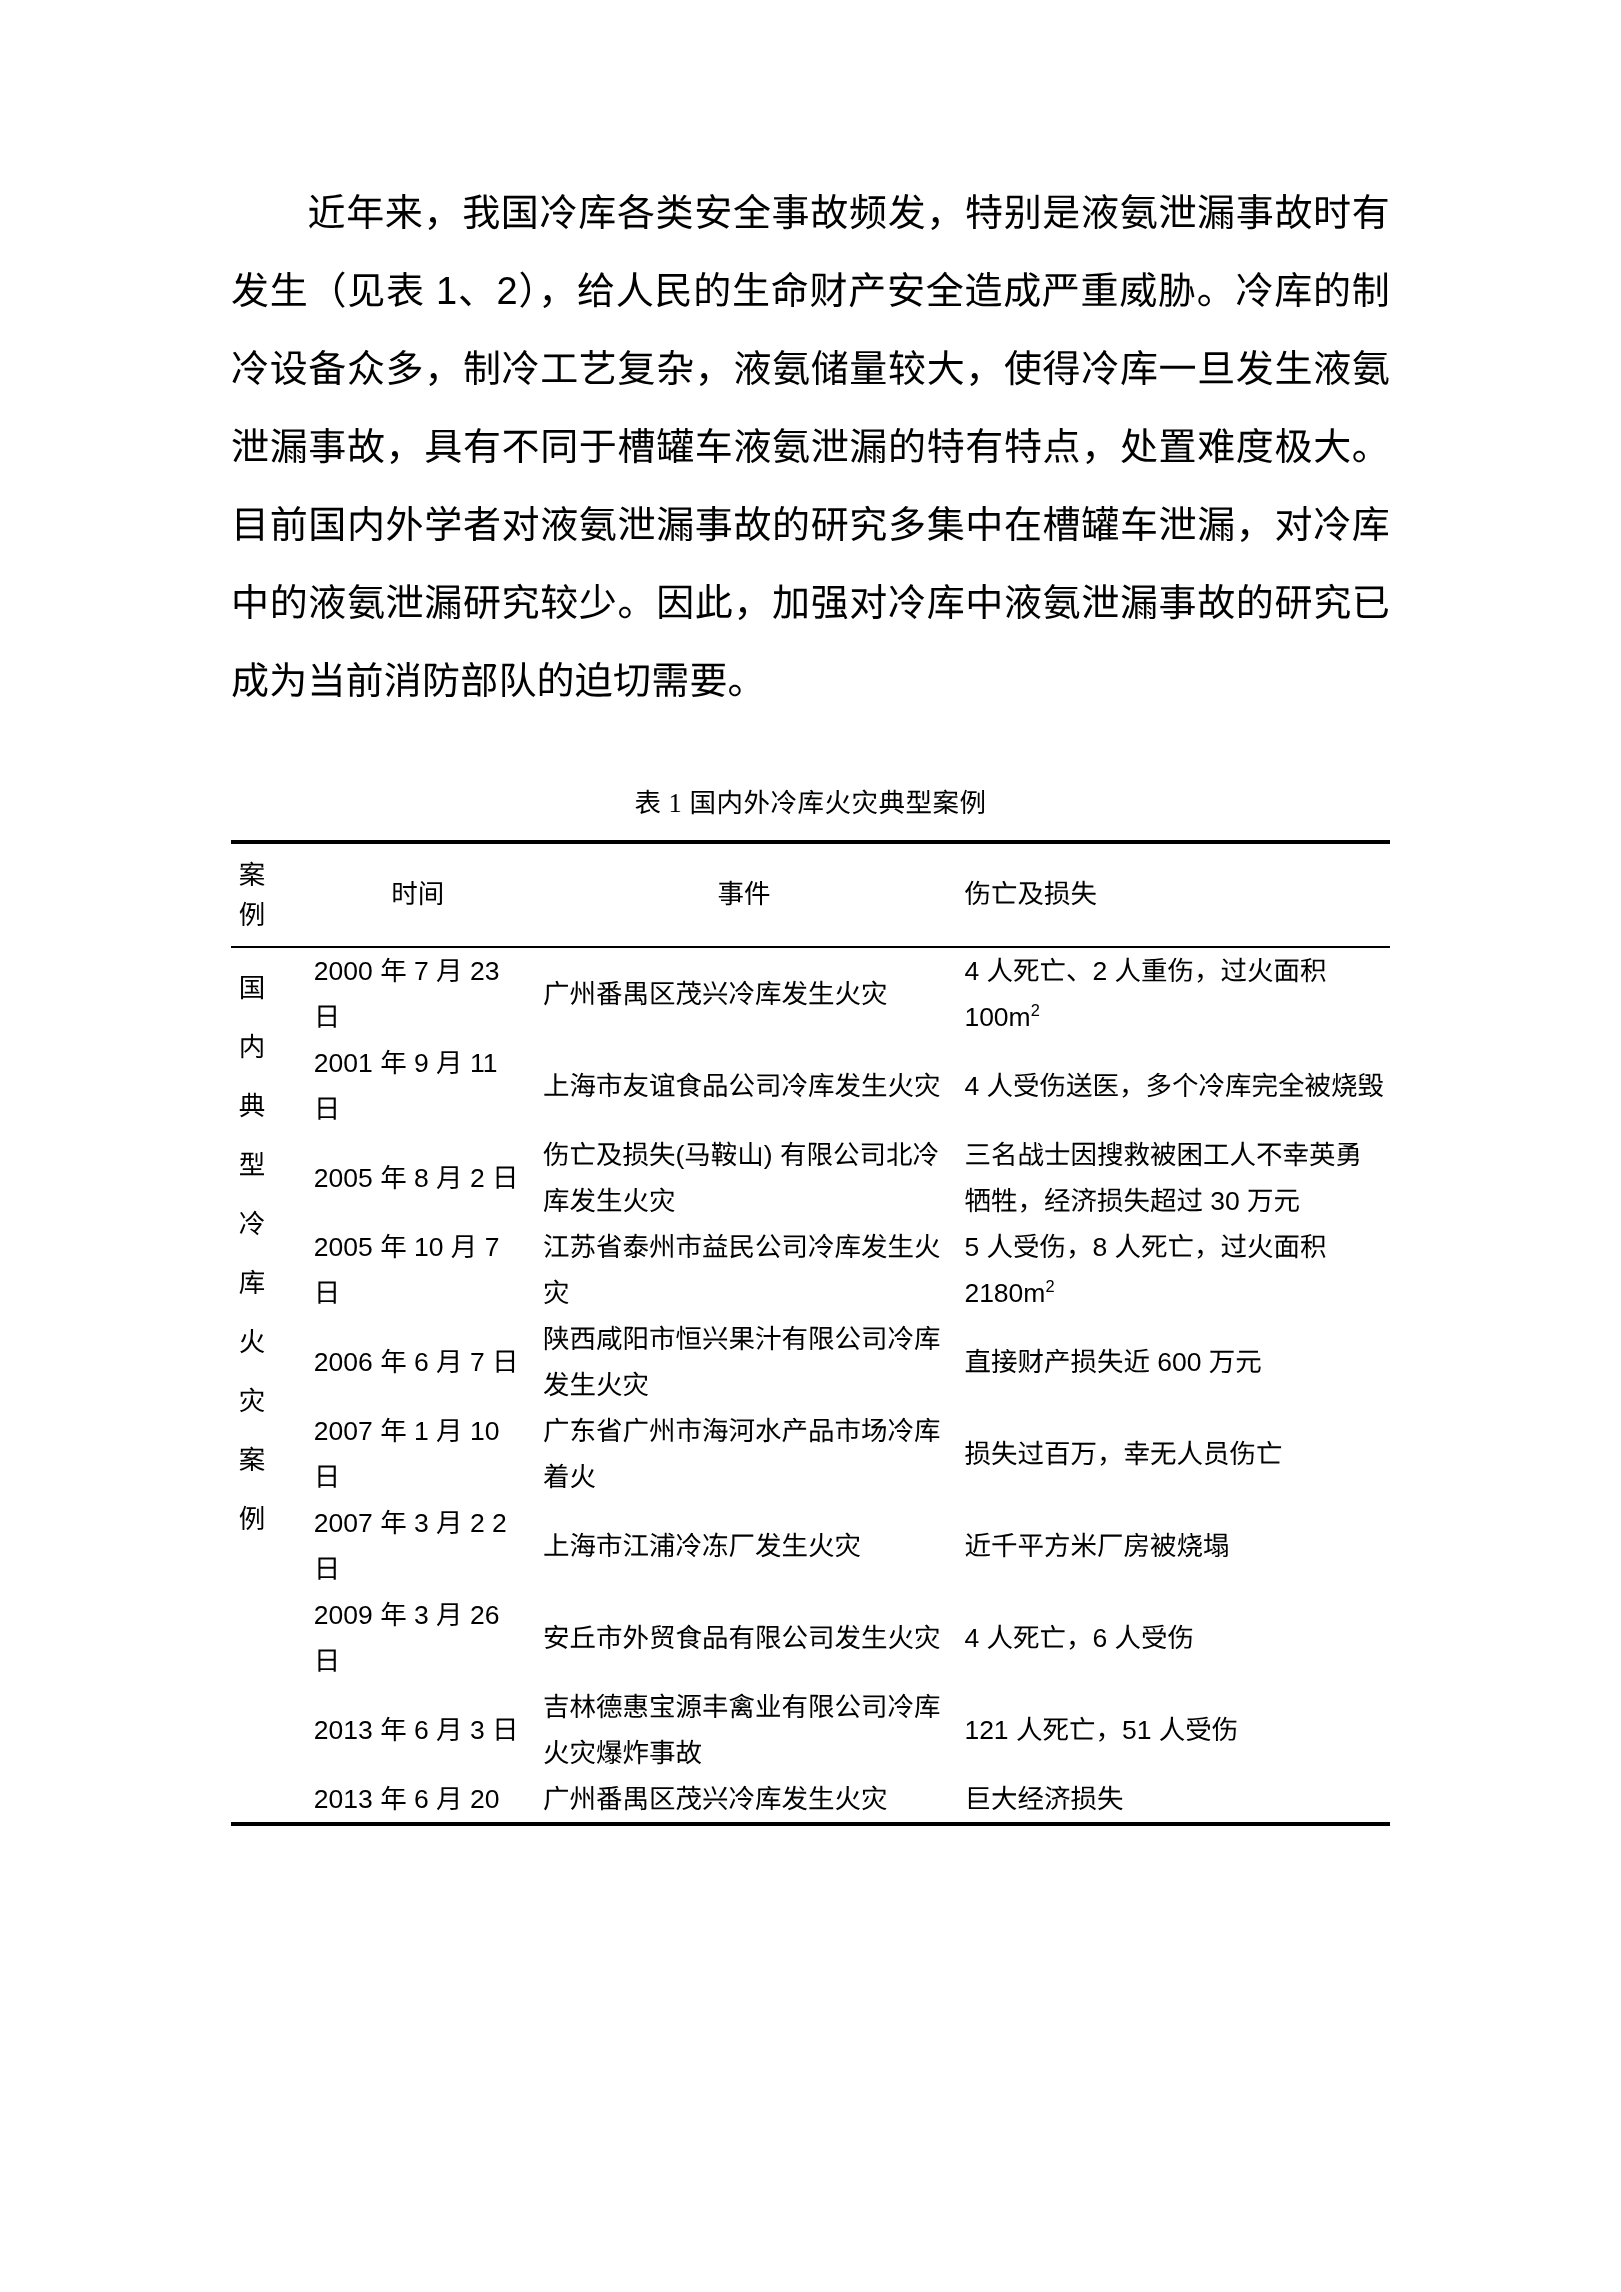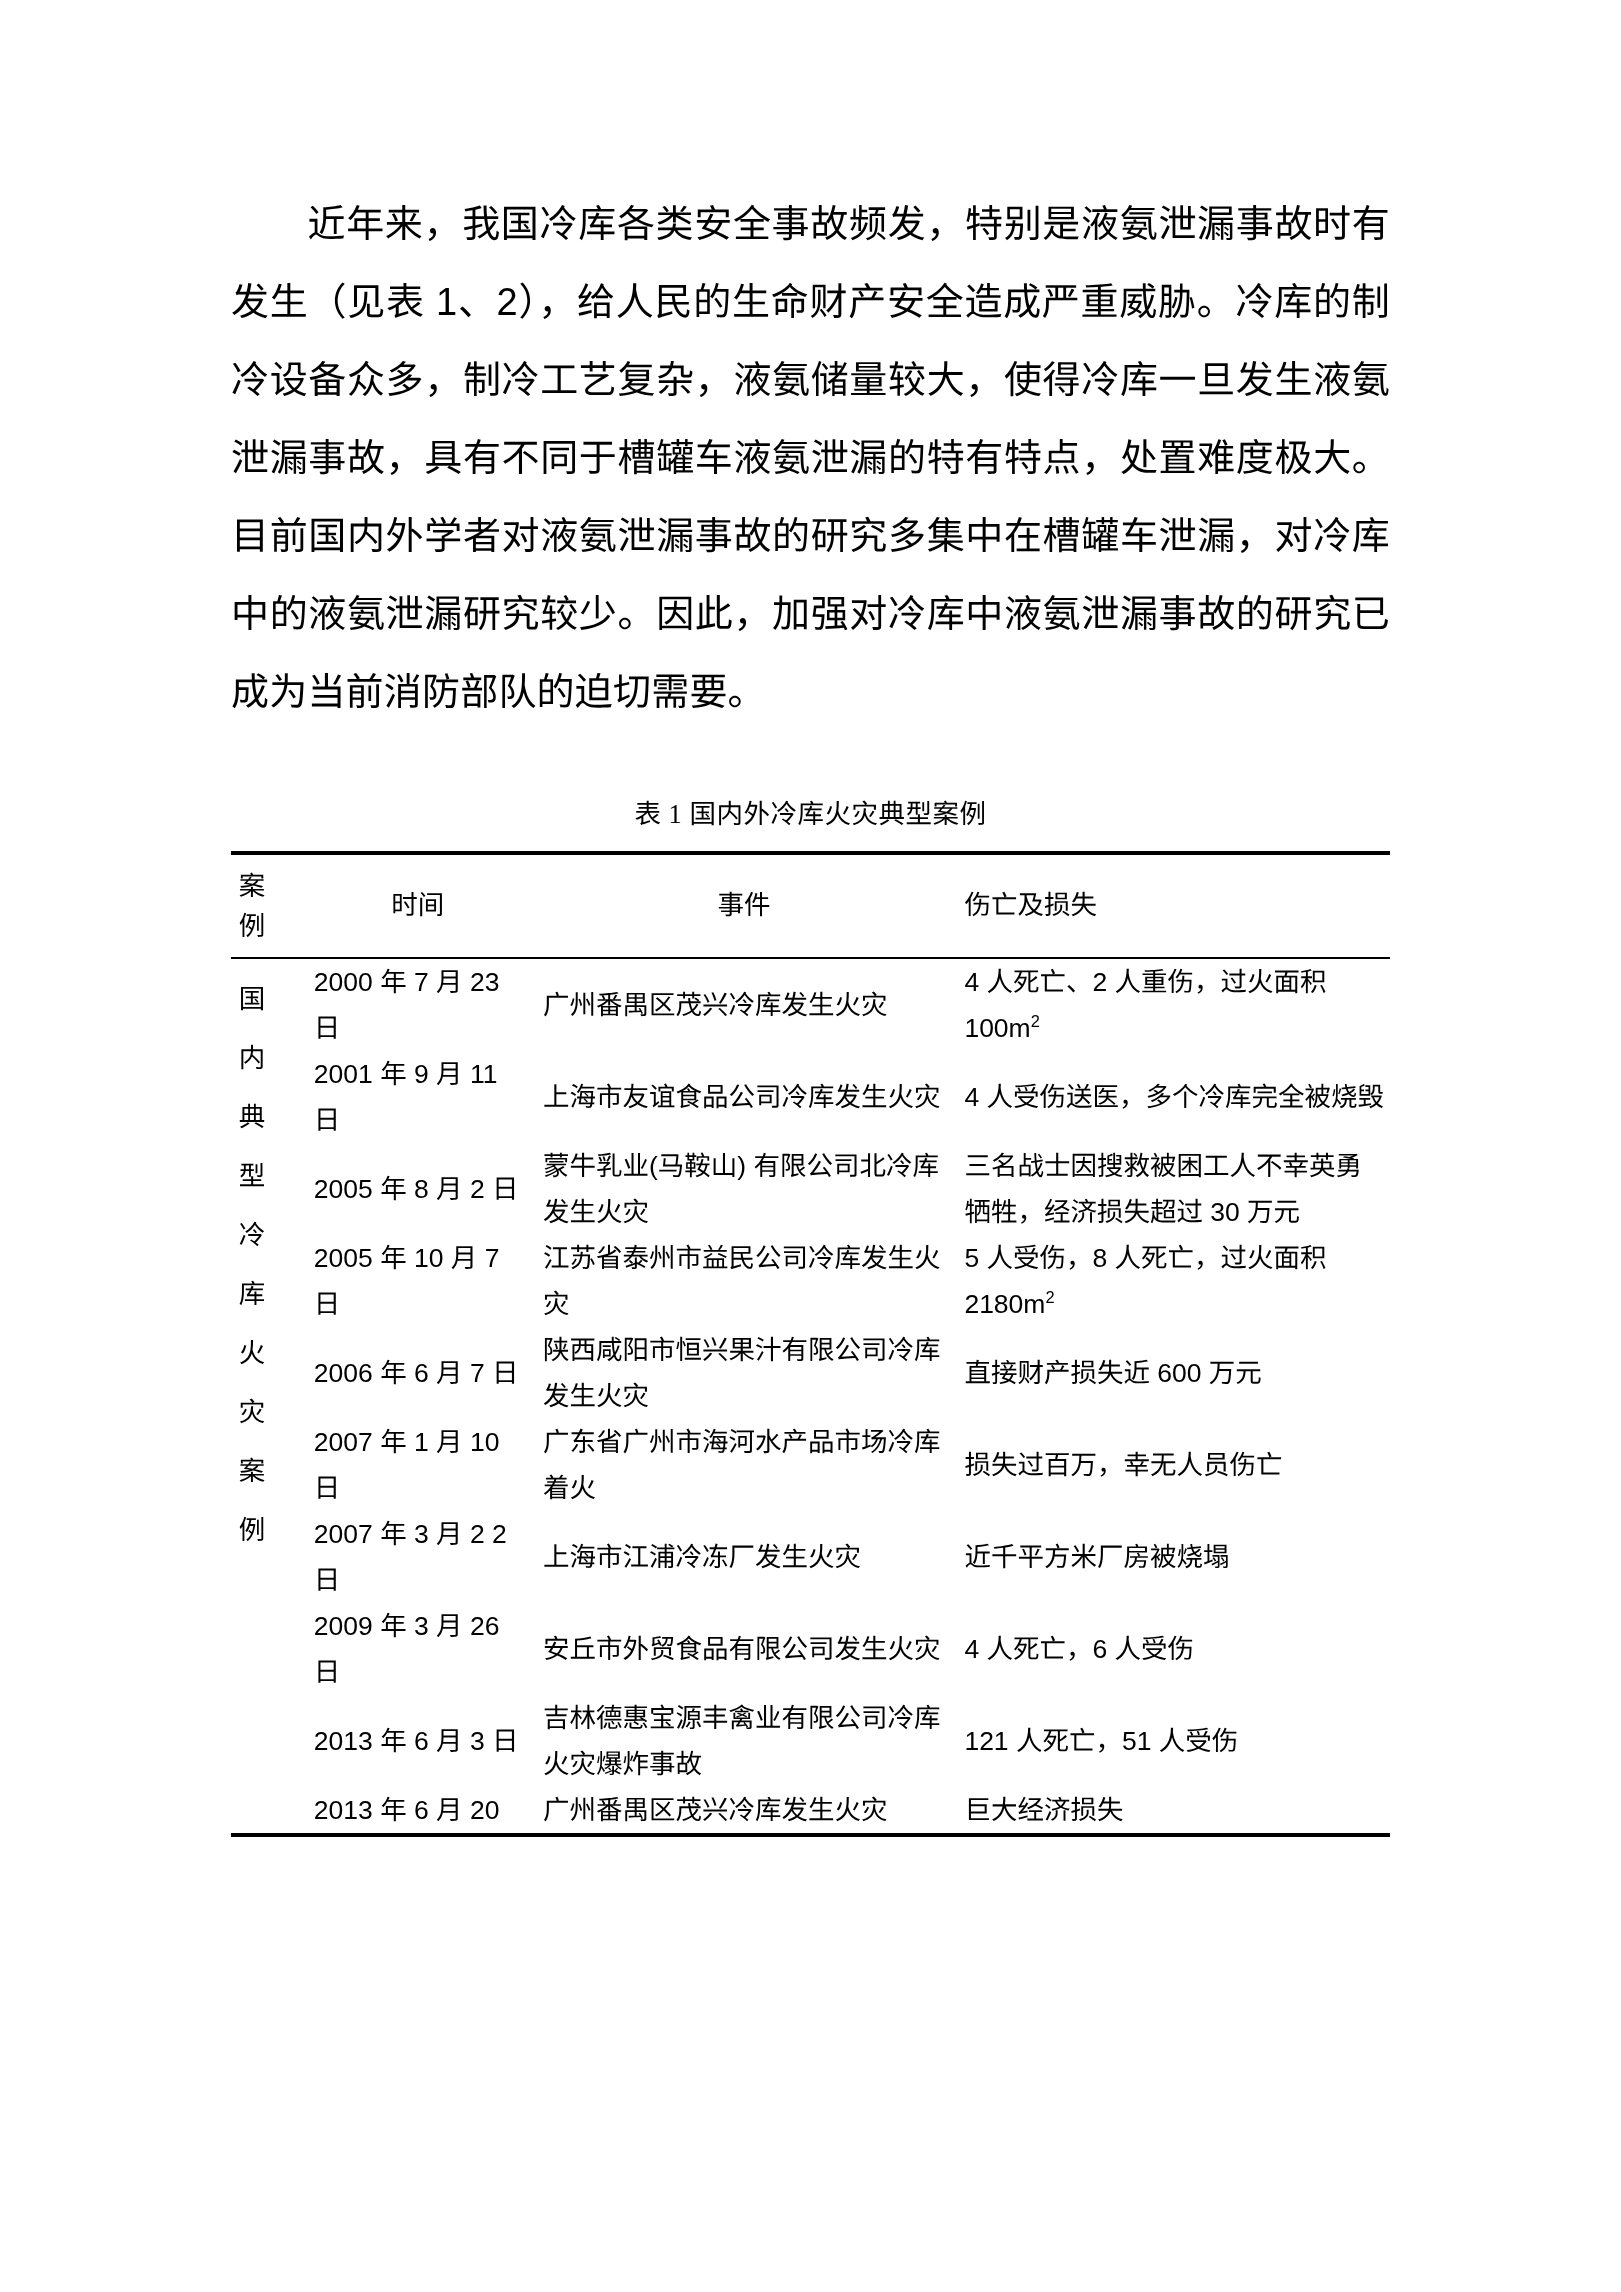--- a/index.html
+++ b/index.html
@@ -14,21 +14,21 @@
     height: 2293px;
     background: #ffffff;
     margin: 0 auto;
     font-family: "Liberation Serif", "DejaVu Serif", serif;
     color: #000000;
     overflow: hidden;
   }
   .content {
     position: absolute;
     left: 231px;
-    top: 185px;
+    top: 174px;
     width: 1159px;
   }
 
   
   .body-paragraph {
     font-family: "Liberation Sans", "DejaVu Sans", sans-serif;
     font-size: 38px;
     line-height: 78px;
     text-align: justify;
     text-justify: inter-ideograph;
@@ -169,21 +169,21 @@
           <td class="event-cell">广州番禺区茂兴冷库发生火灾</td>
           <td class="loss-cell">4 人死亡、2 人重伤，过火面积 100m<sup class="sq">2</sup></td>
         </tr>
         <tr>
           <td class="time-cell">2001 年 9 月 11 日</td>
           <td class="event-cell">上海市友谊食品公司冷库发生火灾</td>
           <td class="loss-cell">4 人受伤送医，多个冷库完全被烧毁</td>
         </tr>
         <tr>
           <td class="time-cell">2005 年 8 月 2 日</td>
-          <td class="event-cell">蒙牛乳业(马鞍山) 有限公司北冷库发生火灾</td>
+          <td class="event-cell">伤亡及损失(马鞍山) 有限公司北冷库发生火灾</td>
           <td class="loss-cell">三名战士因搜救被困工人不幸英勇牺牲，经济损失超过 30 万元</td>
         </tr>
         <tr>
           <td class="time-cell">2005 年 10 月 7 日</td>
           <td class="event-cell">江苏省泰州市益民公司冷库发生火灾</td>
           <td class="loss-cell">5 人受伤，8 人死亡，过火面积 2180m<sup class="sq">2</sup></td>
         </tr>
         <tr>
           <td class="time-cell">2006 年 6 月 7 日</td>
           <td class="event-cell">陕西咸阳市恒兴果汁有限公司冷库发生火灾</td>

